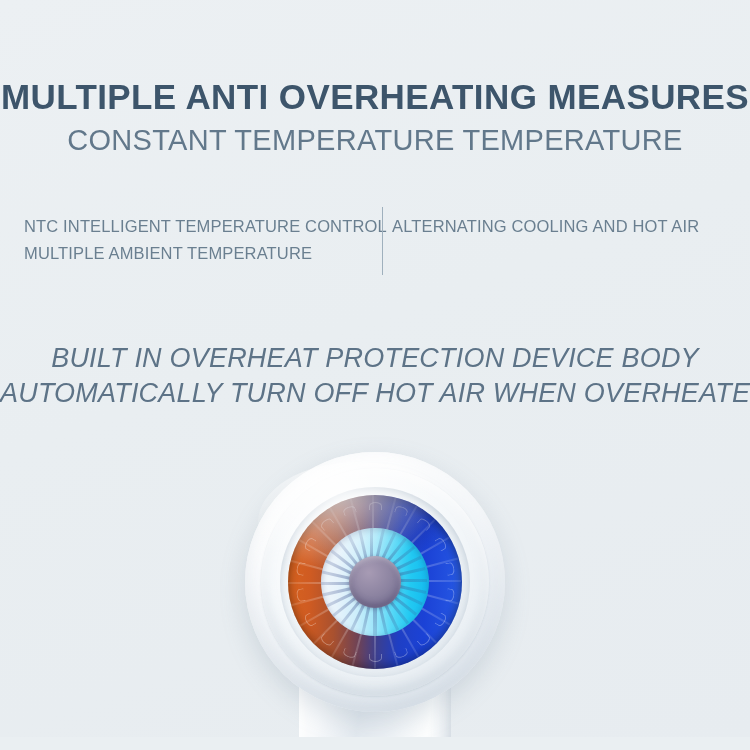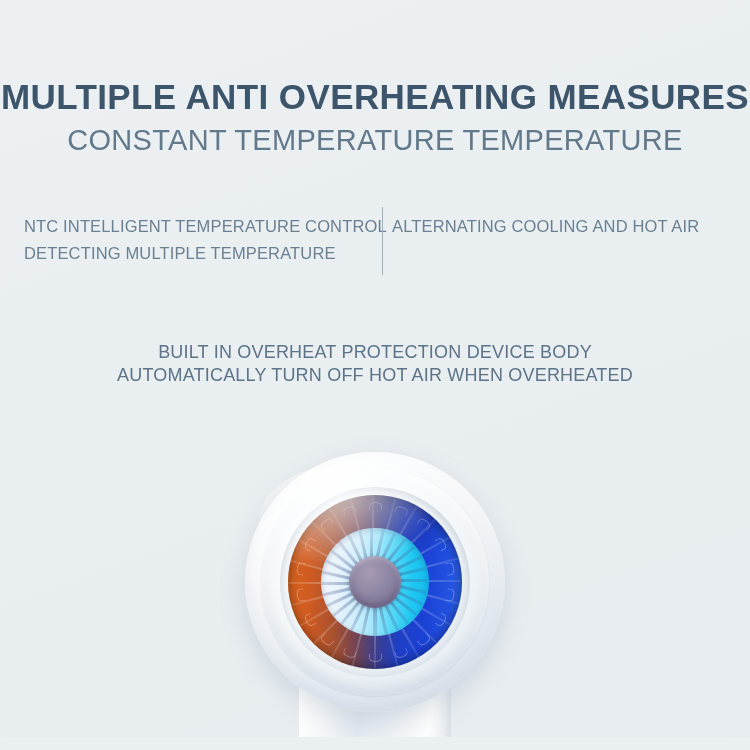--- a/index.html
+++ b/index.html
@@ -91,26 +91,27 @@
   .statement-block {
     position:absolute;
     top:341px;
     left:0;
     width:750px;
     text-align:center;
   }
 
   .statement-line {
     display:block;
-    font-size:18px;
+    font-size:27px;
     font-weight:normal;
     color:#5d7387;
     line-height:1.30;
     letter-spacing:0.2px;
     white-space:nowrap;
+    font-style:italic;
   }
 
   
   .product {
     position:absolute;
     left:0;
     top:440px;
     width:750px;
     height:310px;
   }
@@ -316,21 +317,21 @@
 
   <div class="headline-block">
     <div class="headline-main">MULTIPLE ANTI OVERHEATING MEASURES</div>
     <div class="headline-sub">CONSTANT TEMPERATURE TEMPERATURE</div>
   </div>
 
   <div class="feature-row">
 
     <div class="feature-col left">
       <span class="line">NTC INTELLIGENT TEMPERATURE CONTROL</span>
-      <span class="line">DETECTING MULTIPLE TEMPERATURE</span>
+      <span class="line">MULTIPLE AMBIENT TEMPERATURE</span>
     </div>
 
     <div class="feature-divider"></div>
 
     <div class="feature-col right">
       <span class="line">ALTERNATING COOLING AND HOT AIR</span>
     </div>
 
   </div>
 

